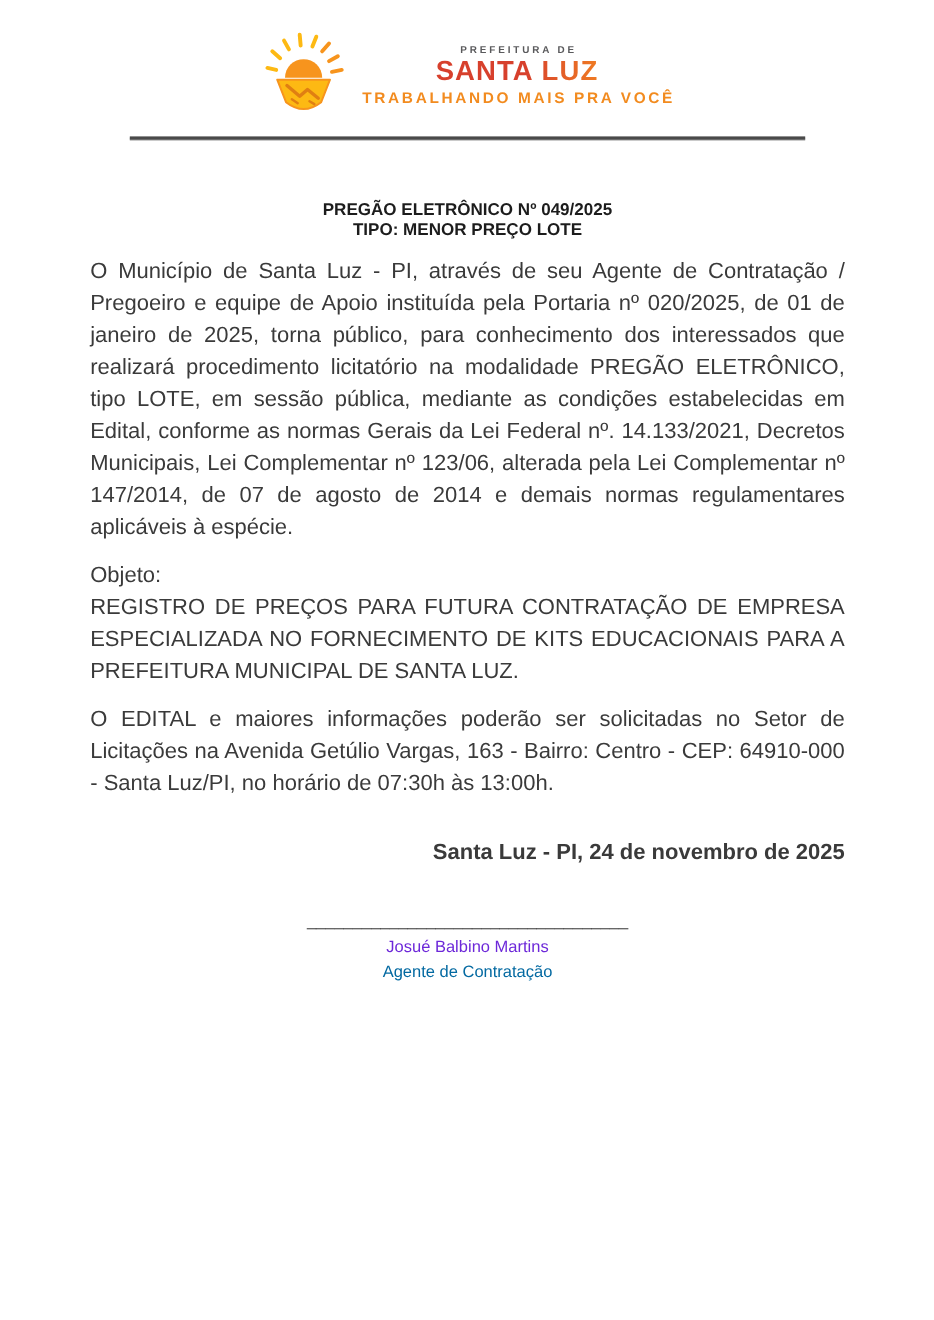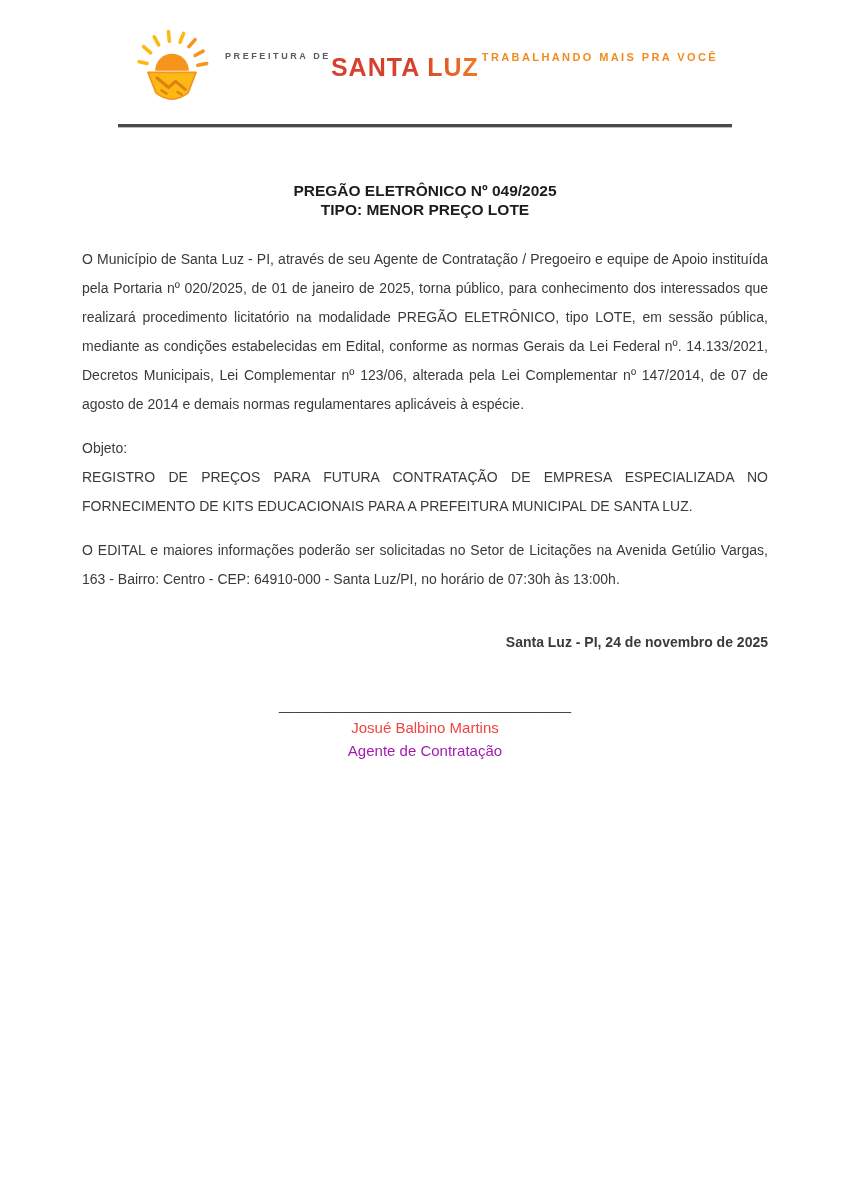--- a/index.html
+++ b/index.html
@@ -6,43 +6,43 @@
   .page{
     width:849px;height:1200px;margin:0 auto;background:#ffffff;
     box-sizing:border-box;display:flex;flex-direction:column;
     font-family:"Liberation Sans", sans-serif;color:#3a3a3a;
     padding:28px 81px 0 82px;position:relative;overflow:hidden;
   }
   
   .letterhead{display:flex;flex-direction:column;align-items:center;}
   .logo{display:flex;align-items:center;gap:10px;}
   .logo-icon{width:80px;height:80px;display:block;}
-  .logo-text{display:flex;align-items:flex-start;line-height:1;}
+  .logo-text{display:flex;flex-direction:column;align-items:center;line-height:1;}
   .brand-top{font-size:9px;font-weight:bold;letter-spacing:2.6px;color:#5a5a5c;margin-left:3px;}
   .brand-name{
     font-size:25px;font-weight:800;letter-spacing:1px;margin:3px 0 4px 0;
     color:#d7402c;
     background:linear-gradient(90deg,#d7402c 0%,#d7402c 55%,#ef7b23 100%);
     -webkit-background-clip:text;background-clip:text;-webkit-text-fill-color:transparent;
   }
-  .brand-tagline{font-size:11px;font-weight:bold;letter-spacing:2.4px;color:#f28b1f;margin-left:3px;}
+  .brand-tagline{font-size:14px;font-weight:bold;letter-spacing:2.4px;color:#f28b1f;margin-left:3px;}
   .rule{width:614px;height:3px;background:#4a4a4a;margin-top:16px;box-shadow:0 1px 0 #bdbdbd;}
   
   .doc-title{margin-top:54px;text-align:center;font-weight:bold;font-size:15.5px;line-height:19px;color:#1c1c1c;}
   
-  .body-copy{margin-top:26px;font-size:14px;line-height:29px;}
+  .body-copy{margin-top:14px;font-size:20px;line-height:29px;}
   .body-copy p{margin:0 0 15px 0;}
   .justify{text-align:justify;}
   .tight{margin-bottom:0 !important;}
   .dateline{text-align:right;margin-top:34px !important;font-weight:bold;}
   
   .sig{margin-top:36px;text-align:center;font-size:15px;line-height:23px;}
   .sig .sig-rule{color:#3a3a3a;letter-spacing:0;}
-  .sig .sig-name{color:#ef4444;text-align:center;}
-  .sig .sig-role{color:#a21caf;}
+  .sig .sig-name{color:#6d28d9;text-align:center;}
+  .sig .sig-role{color:#0369a1;}
   
   .doc-footer{
     margin-top:auto;margin-bottom:42px;text-align:center;
     font-weight:bold;font-size:14.5px;line-height:22px;color:#1c1c1c;
   }
 </style>
 </head>
 <body>
 
 <div class="page">

